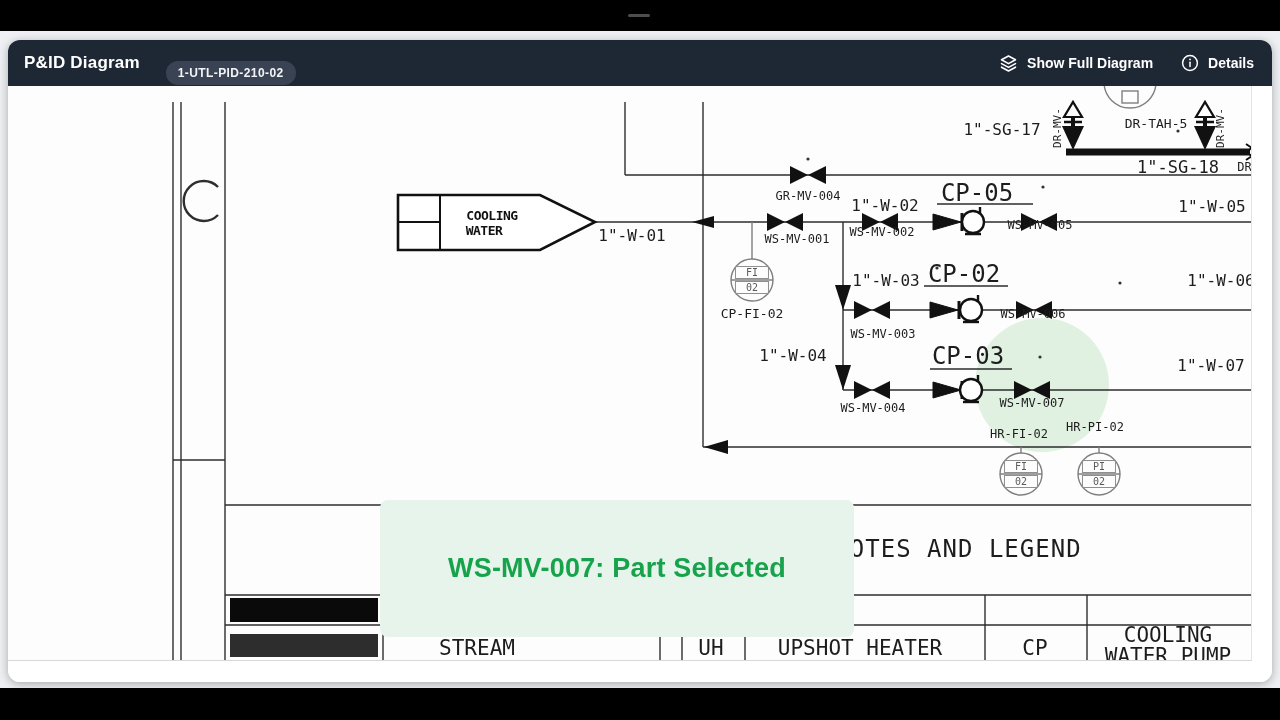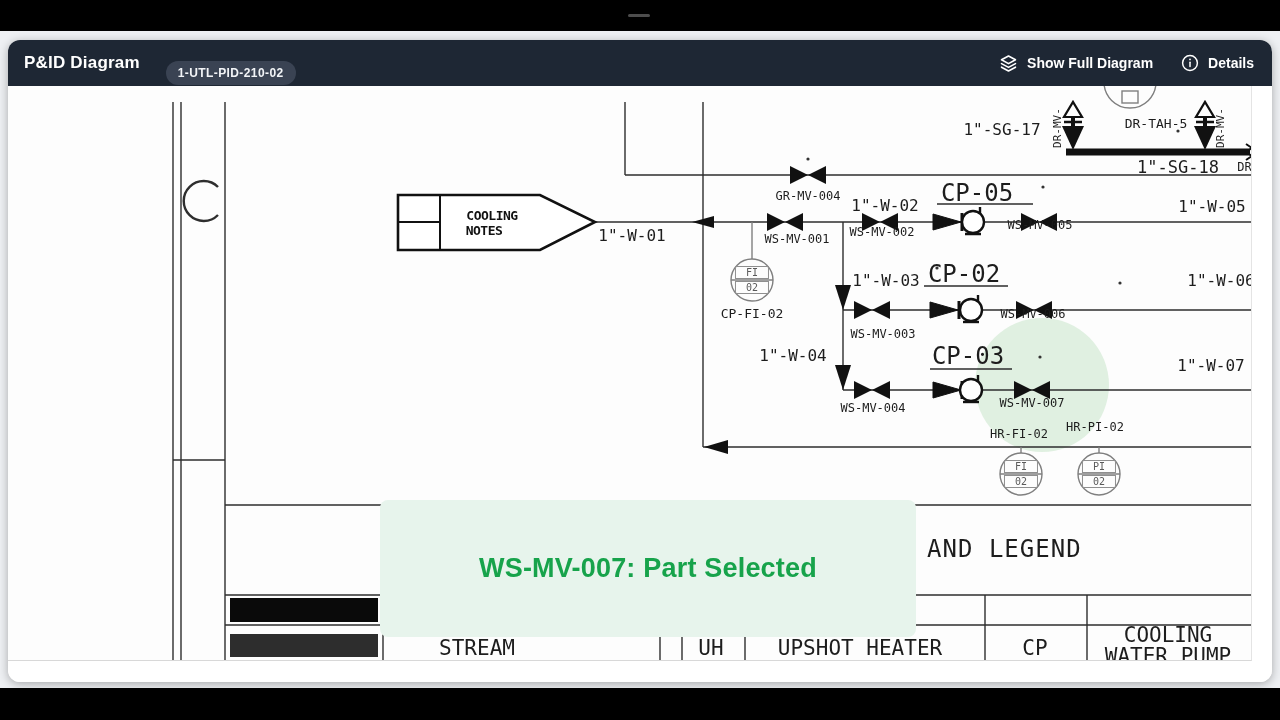--- a/index.html
+++ b/index.html
@@ -37,21 +37,21 @@
   .f17{font-size:17px} .f21{font-size:21px} .f24{font-size:24px}
   .rot { transform:translate(-50%,-50%) rotate(-90deg); }
   .flagtxt { font-weight:700; letter-spacing:-0.5px; color:#111; text-align:left; }
   .lsp { letter-spacing:1px; }
 
   .inst { position:absolute; transform:translate(-50%,-50%); display:flex; flex-direction:column;
           align-items:center; gap:2px; }
   .inst .tag { border:1px solid #8f8f8f; color:#5a5a5a; font-family:"DejaVu Sans Mono",monospace;
                font-size:10px; line-height:11px; padding:0 10px; background:rgba(255,255,255,.0); }
 
-  .toast { position:absolute; left:372px; top:414px; width:536px; height:137px;
+  .toast { position:absolute; left:372px; top:414px; width:474px; height:137px;
            background:#e7f4ec; border-radius:8px; display:flex; align-items:center;
            justify-content:center; z-index:5; }
   .toast span { color:#17a34b; font-size:27px; font-weight:700; letter-spacing:.2px; }
 </style>
 </head>
 <body>
 
 <div class="stage">
   <div class="top-black">
     <div class="top-dash"></div>
@@ -258,21 +258,21 @@
         </div>
         <div class="inst" style="left:1091px; top:388px;">
           <span class="tag">PI</span>
           <span class="tag">02</span>
         </div>
         <div class="lbl f13" style="left:744px; top:227px;">CP-FI-02</div>
         <div class="lbl f12" style="left:1011px; top:348px;">HR-FI-02</div>
         <div class="lbl f12" style="left:1087px; top:341px;">HR-PI-02</div>
 
         <div class="lbl f13 flagtxt" style="left:484px; top:129px;">COOLING</div>
-        <div class="lbl f13 flagtxt" style="left:476px; top:144px;">NOTES</div>
+        <div class="lbl f13 flagtxt" style="left:476px; top:144px;">WATER</div>
 
         <div class="lbl f24 lsp" style="left:950px; top:463px;">NOTES AND LEGEND</div>
         <div class="lbl f21" style="left:469px; top:562px;">STREAM</div>
         <div class="lbl f21" style="left:703px; top:562px;">UH</div>
         <div class="lbl f21" style="left:852px; top:562px;text-align:center;">UPSHOT HEATER</div>
         <div class="lbl f21" style="left:1027px; top:562px;">CP</div>
         <div class="lbl f21" style="left:1160px; top:549px;">COOLING</div>
         <div class="lbl f21" style="left:1160px; top:570px;">WATER PUMP</div>
 
         <div class="toast">

